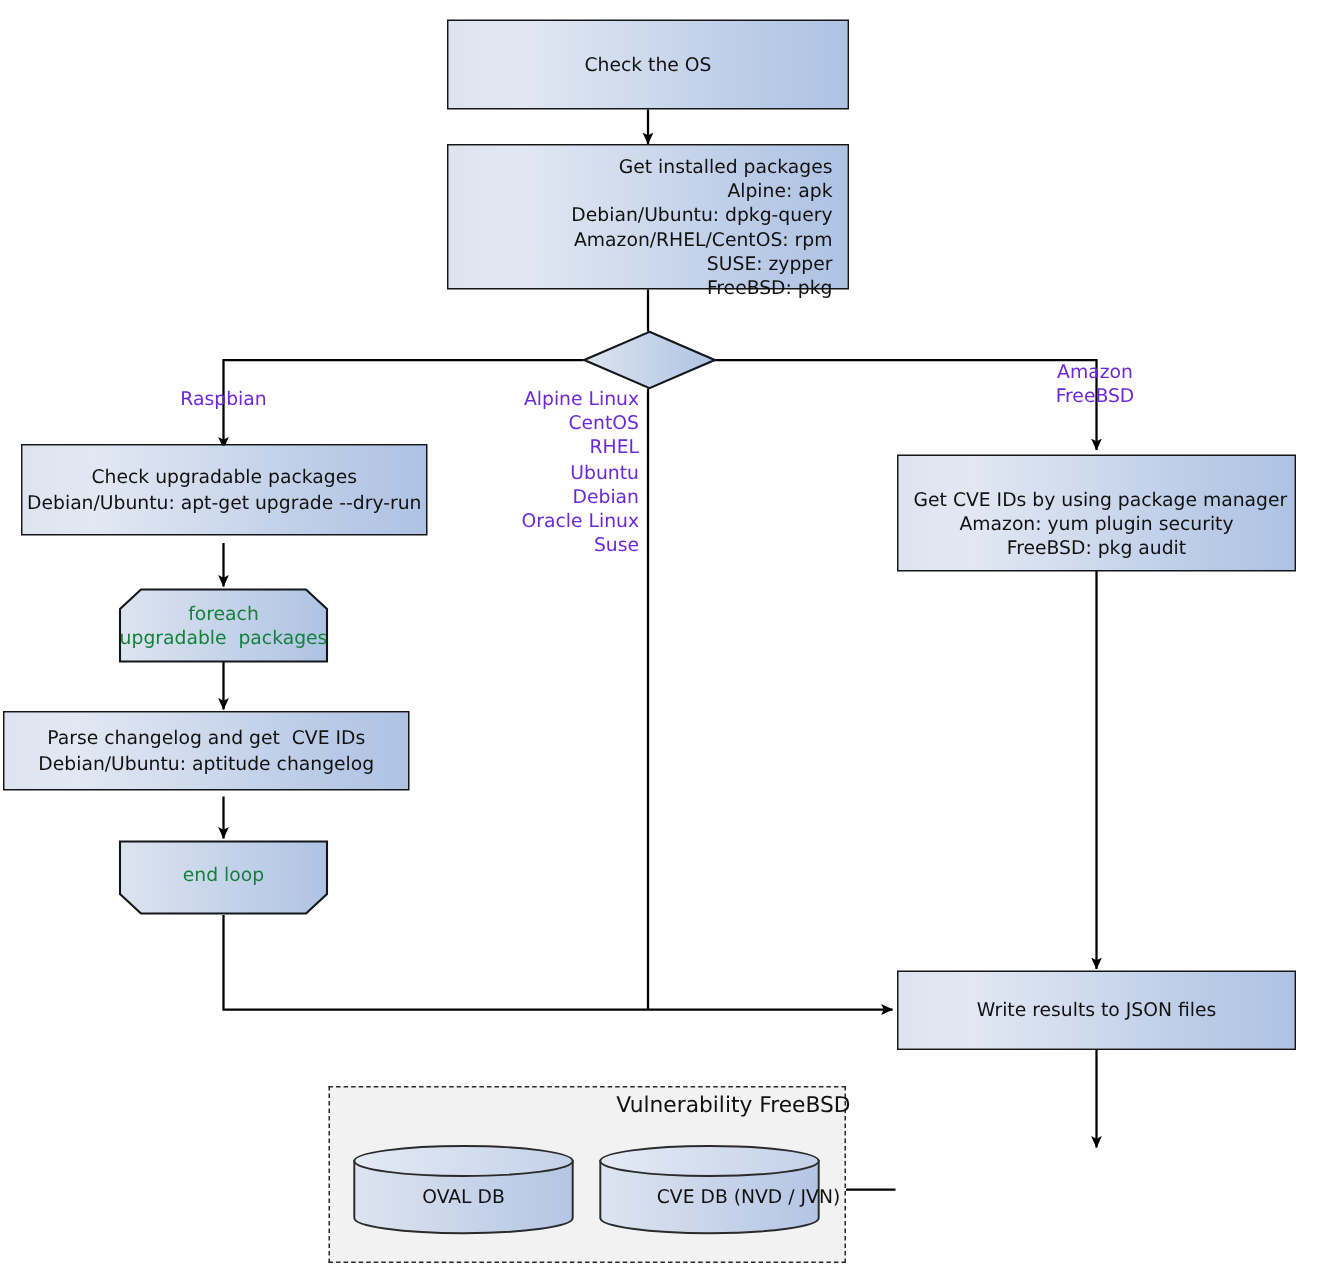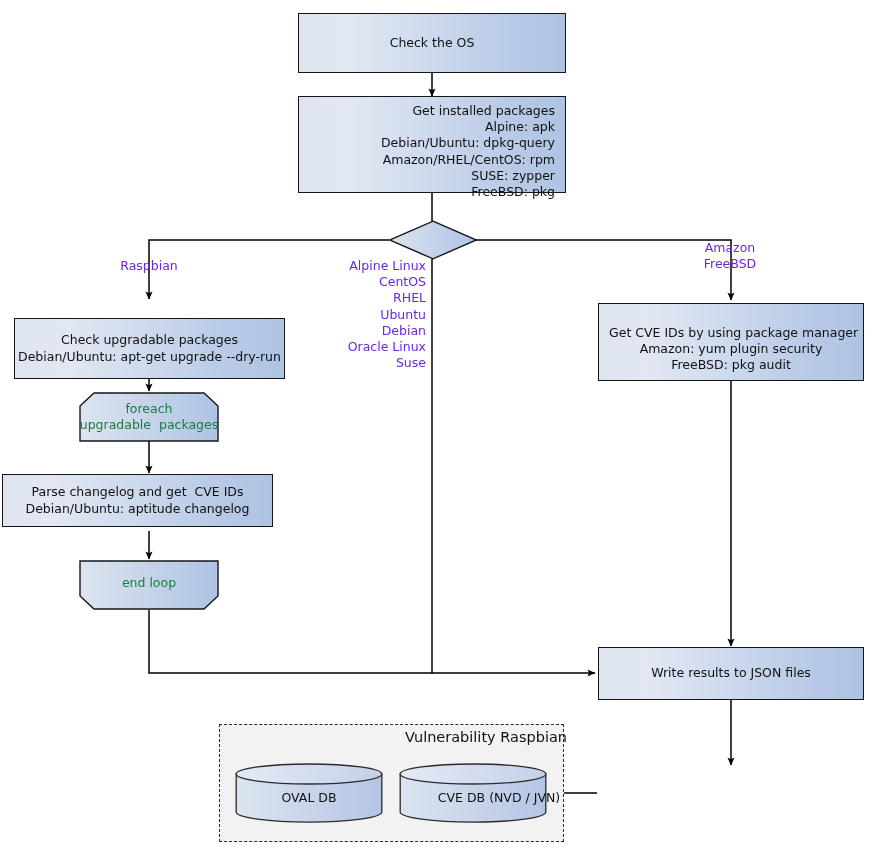--- a/index.html
+++ b/index.html
@@ -170,21 +170,21 @@
 CentOS
 RHEL
 Ubuntu
 Debian
 Oracle Linux
 Suse</div>
 
   <div class="edge-label el-center" style="left:684px; top:240px; width:92px;">Amazon
 FreeBSD</div>
 
-  <div class="node boxshape center-txt" style="left:14px; top:318px; width:271px; height:61px;">
+  <div class="node boxshape center-txt" style="left:14px; top:296px; width:271px; height:61px;">
     <span>Check upgradable packages
 Debian/Ubuntu: apt-get upgrade --dry-run</span>
   </div>
 
   <svg class="shape-svg" style="left:79px; top:392px;" width="140" height="50" viewBox="0 0 140 50">
     <defs>
       <linearGradient id="gradLoop1" x1="0" y1="0" x2="1" y2="0">
         <stop offset="0%" stop-color="#dde4f0"></stop>
         <stop offset="100%" stop-color="#aec3e3"></stop>
       </linearGradient>
@@ -215,21 +215,21 @@
 Amazon: yum plugin security
 FreeBSD: pkg audit</span>
   </div>
 
   <div class="node boxshape center-txt" style="left:598px; top:647px; width:266px; height:53px;">
     <span>Write results to JSON files</span>
   </div>
 
 
   <div class="group-box" style="left:219px; top:724px; width:345px; height:118px;"></div>
-  <div class="group-title" style="left:224px; top:729px; width:343px;">Vulnerability Raspbian</div>
+  <div class="group-title" style="left:224px; top:729px; width:343px;">Vulnerability FreeBSD</div>
 
   <svg class="shape-svg" style="left:235px; top:763px;" width="148" height="60" viewBox="0 0 148 60">
     <defs>
       <linearGradient id="gradCyl1" x1="0" y1="0" x2="1" y2="0">
         <stop offset="0%" stop-color="#dde4f0"></stop>
         <stop offset="100%" stop-color="#b4c5e4"></stop>
       </linearGradient>
       <linearGradient id="gradCyl1top" x1="0" y1="0" x2="1" y2="0">
         <stop offset="0%" stop-color="#e4eaf5"></stop>
         <stop offset="100%" stop-color="#c3d1e9"></stop>

